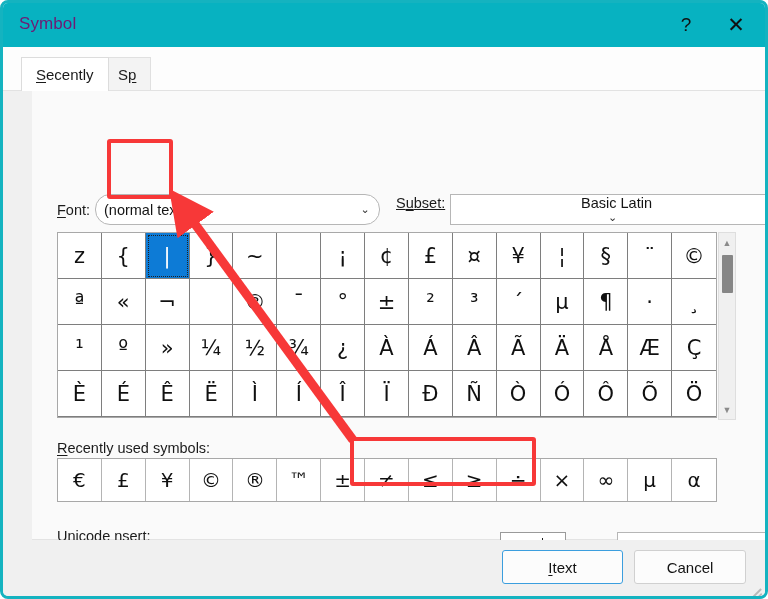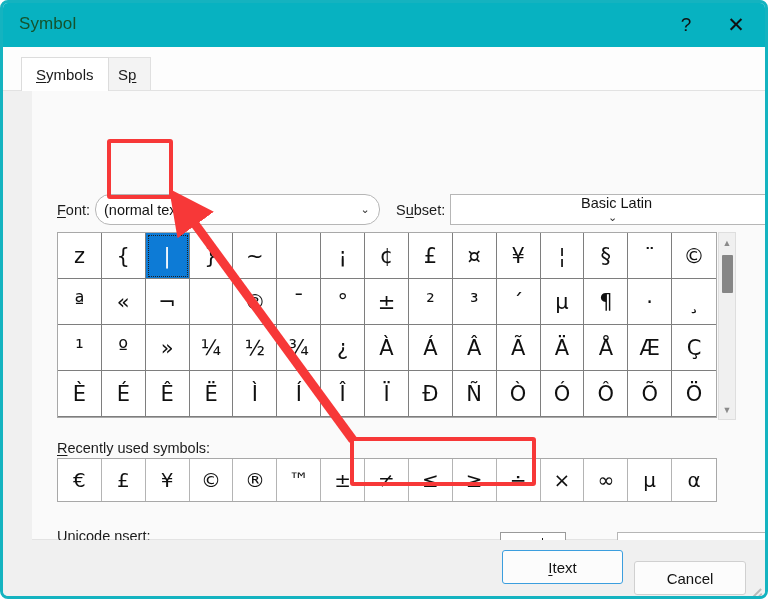--- a/index.html
+++ b/index.html
@@ -26,21 +26,21 @@
     position: absolute;
     left: 0; top: 0;
     width: 762px; height: 44px;
     background: #07b2c1;
     color: #101010;
   }
   #title-text {
     position: absolute;
     left: 16px; top: 11px;
     font-size: 17px;
-    color: #14532d;
+    color: #701a75;
     letter-spacing: .1px;
   }
   .tb-btn {
     position: absolute;
     top: 0;
     height: 44px;
     width: 46px;
     display: flex;
     align-items: center;
     justify-content: center;
@@ -122,21 +122,21 @@
     width: 28px;
     display: flex;
     align-items: center;
     justify-content: center;
     font-size: 11px;
     color: #303030;
   }
 
   #font-label  { left: 25px;  top: 111px; }
   #font-combo  { left: 63px;  top: 103px; width: 285px; border-radius: 15px; }
-  #subset-label{ left: 364px; top: 111px; }
+  #subset-label{ left: 364px; top: 104px; text-decoration: underline; }
   #subset-combo{ left: 418px; top: 103px; width: 325px; flex-direction: column; }
 
   
   #grid-wrap {
     position: absolute;
     left: 25px; top: 141px;
     width: 660px; height: 186px;
     border: 1px solid #a8a8a8;
     background: #ffffff;
     overflow: hidden;
@@ -282,21 +282,20 @@
     color: #131313;
     background: #fcfcfc;
   }
   #insert-button {
     left: 499px; width: 121px;
     border: 1px solid #3b9ede;
   }
   #cancel-button {
     left: 631px; width: 112px;
     border: 1px solid #d0d0d0;
-    margin-top: 11px;
   }
   #resize-grip {
     position: absolute;
     right: 3px; bottom: 2px;
     width: 14px; height: 14px;
     overflow: hidden;
   }
   #resize-grip i {
     position: absolute;
     background: #b9b9b9;
@@ -330,21 +329,21 @@
 
   <div id="titlebar">
     <div id="title-text">Symbol</div>
     <div class="tb-btn" id="help-button">?</div>
     <div class="tb-btn" id="close-button">✕</div>
   </div>
 
   <div id="tabstrip">
     <div class="tab active" id="tab-symbols">
       <span class="u">S</span>
-        <span>ymbols</span>
+        <span>ecently</span>
     </div>
     <div class="tab" id="tab-special">
       <span>S</span>
         <span class="u">p</span>
     </div>
   </div>
 
   <div id="body-panel">
 
     <div class="lbl" id="font-label"><span class="u">F</span>ont:</div>

